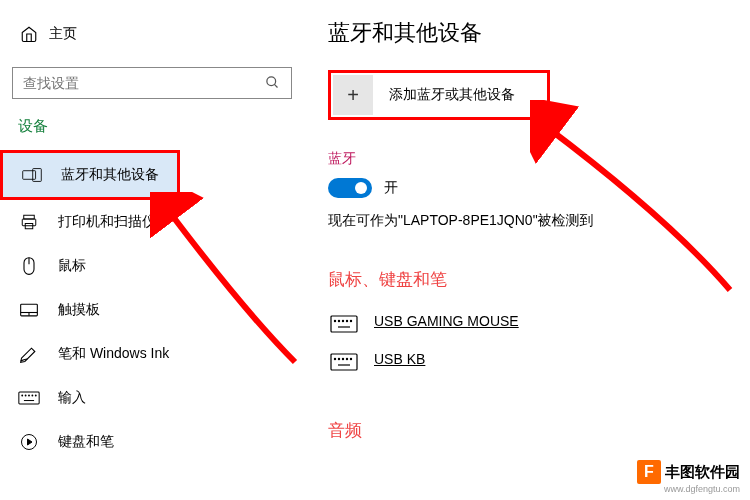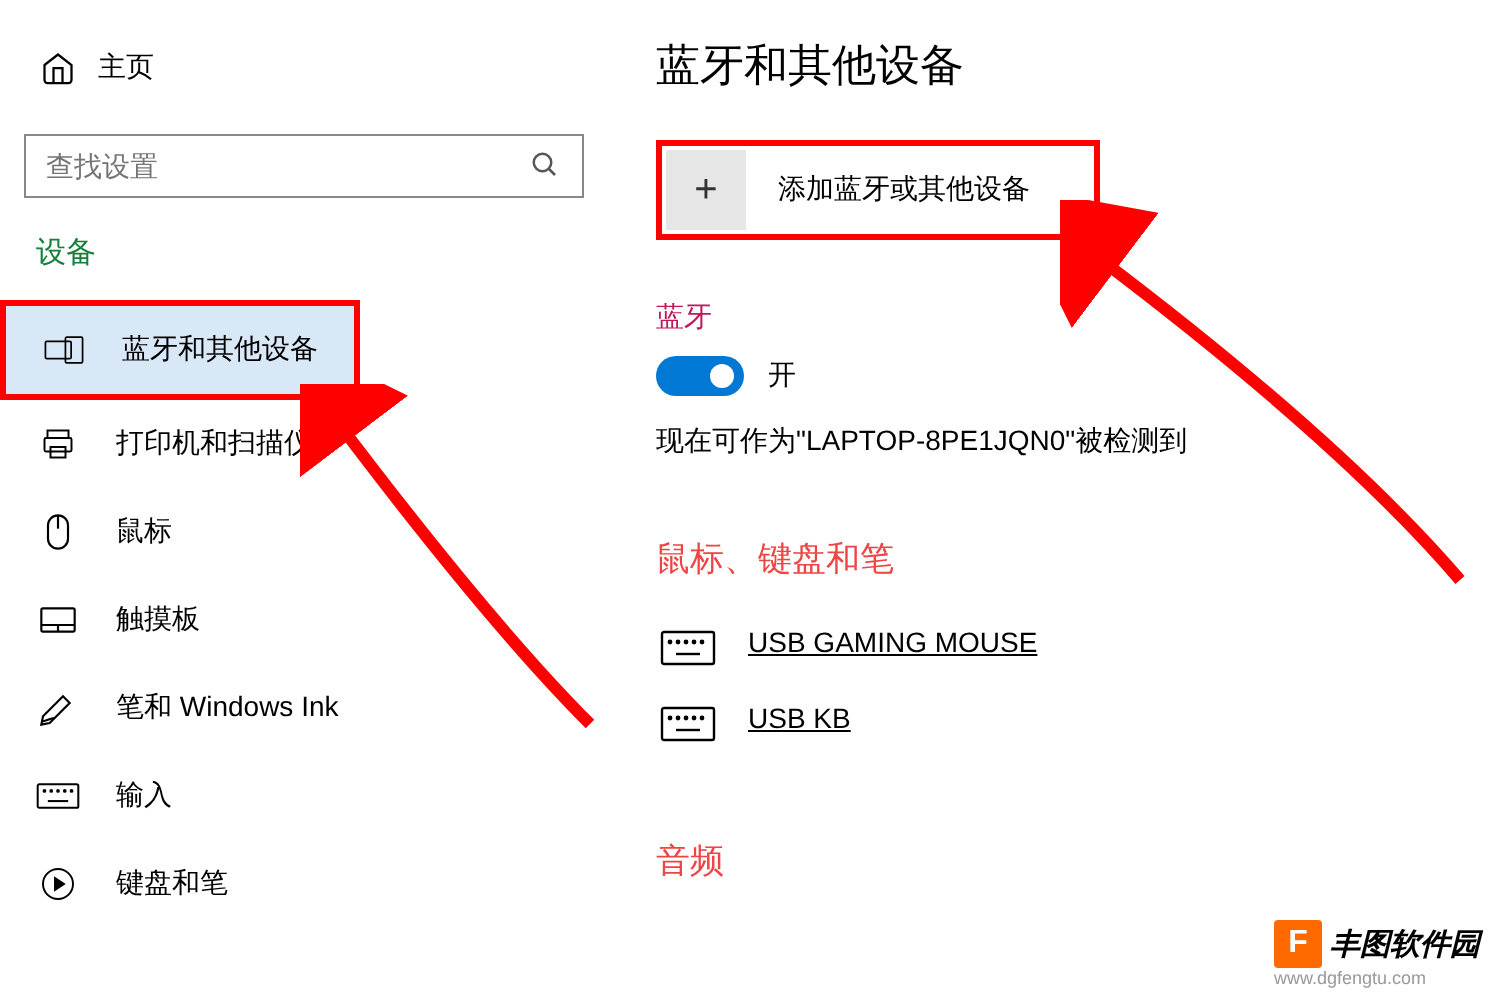--- a/index.html
+++ b/index.html
@@ -32,21 +32,21 @@
     .toggle-status { margin-left: 12px; font-size: 14px; color: #000; }
     .discover-text { margin-top: 14px; font-size: 14px; color: #000; }
     .section-header { font-size: 17px; font-weight: 400; color: #ef4444; margin-top: 38px; margin-bottom: 14px; }
     .device-row { display: flex; padding: 8px 0; text-decoration: underline; }
     .device-row .icon { width: 32px; height: 22px; display: flex; align-items: center; justify-content: center; }
     .device-row .label { margin-left: 14px; font-size: 14px; color: #000; }
     .arrow1 { position: absolute; pointer-events: none; }
     .arrow2 { position: absolute; pointer-events: none; }
     .watermark { position: absolute; bottom: 6px; right: 10px; display: flex; align-items: center; }
     .watermark .logo { width: 24px; height: 24px; background: #ff6a00; color: #fff; font-weight: bold; display: flex; align-items: center; justify-content: center; border-radius: 2px; font-size: 16px; }
-    .watermark .text { margin-left: 4px; font-size: 15px; font-weight: 600; color: #000; font-style: italic; }
+    .watermark .text { margin-left: 4px; font-size: 15px; font-weight: 600; color: #000; }
   </style>
 </head>
 <body>
 
 <div class="container">
   <div class="sidebar">
     <div class="home-row">
       <span class="icon">
         <svg width="18" height="18" viewBox="0 0 24 24" fill="none" stroke="#000" stroke-width="1.5">
             <path d="M3 10l9-7 9 7v10a2 2 0 01-2 2H5a2 2 0 01-2-2V10z"></path>
@@ -224,15 +224,15 @@
     </defs>
   <path d="M 200 190 Q 140 120 18 28" stroke="#ff0000" stroke-width="6" fill="none" marker-end="url(#ah2)"></path>
 </svg>
 
 <div class="watermark">
   <div>
     <div style="display:flex;align-items:center;">
       <div class="logo">F</div>
       <span class="text">丰图软件园</span>
     </div>
-    <div style="font-size:9px;color:#999;text-align:left;">www.dgfengtu.com</div>
+    <div style="font-size:9px;color:#999;text-align:right;">www.dgfengtu.com</div>
   </div>
 </div>
 
 </body></html>

